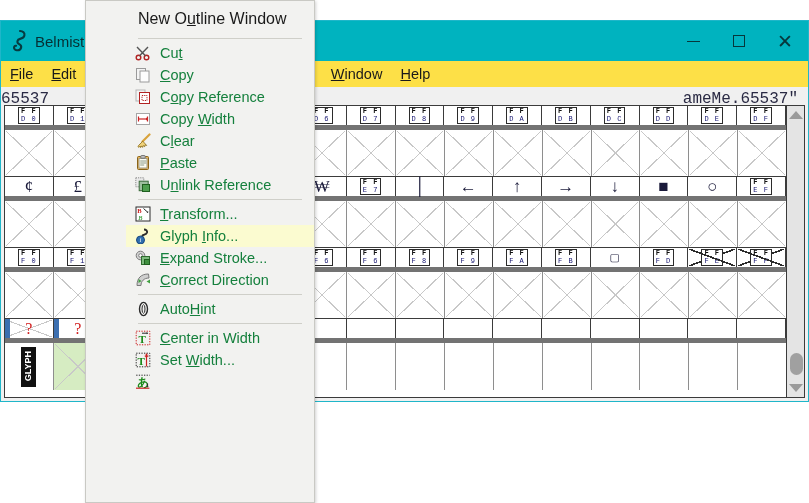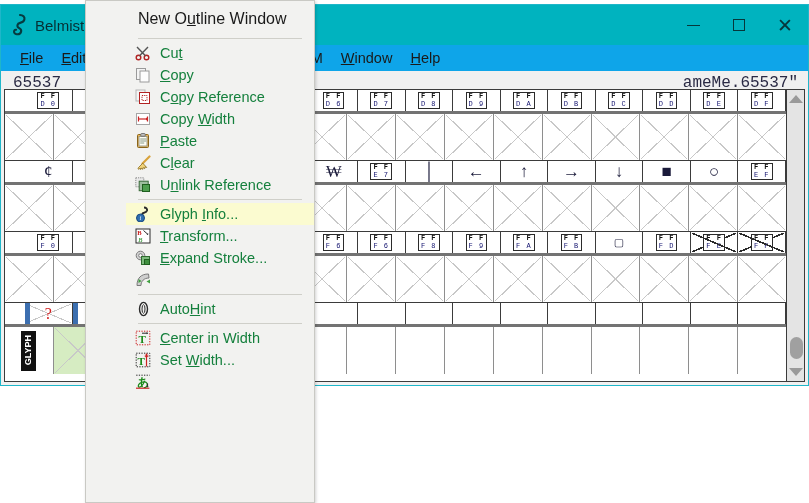--- a/index.html
+++ b/index.html
@@ -5,21 +5,21 @@
   html,body{margin:0;padding:0;}
   body{
     width:809px;height:503px;overflow:hidden;background:#ffffff;
     font-family:"Liberation Sans", sans-serif;
     -webkit-font-smoothing:antialiased;
   }
   #root{position:relative;width:809px;height:503px;}
 
   
   .app-window{
-    position:absolute;left:0;top:4px;width:809px;height:382px;
+    position:absolute;left:0;top:20px;width:809px;height:382px;
     background:#f0f0f0;
     border:1px solid #1fb6c9;
     box-sizing:border-box;
   }
   .titlebar{
     position:relative;height:40px;background:#00b3bf;
     display:flex;align-items:center;
   }
   .title-logo{
     width:34px;height:40px;display:flex;align-items:center;justify-content:center;
@@ -36,52 +36,52 @@
   .win-btn{
     width:46px;height:40px;display:flex;align-items:center;justify-content:center;
     color:#06373b;font-size:16px;line-height:1;
   }
   .win-btn.minimize::before{content:"";display:block;width:13px;height:1px;background:#06373b;}
   .win-btn.maximize::before{content:"";display:block;width:12px;height:12px;border:1px solid #06373b;box-sizing:border-box;}
   .win-btn .x{font-size:19px;font-weight:300;line-height:1;}
 
   
   .menubar{
-    height:26px;background:#0ea5e9;display:flex;align-items:center;
-    padding-left:10px;gap:0px;
+    height:26px;background:#fde047;display:flex;align-items:center;
+    padding-left:0;gap:0px;
     border-bottom:0px;
   }
   .menu-item{
     font-size:14.5px;color:#1a1a1a;padding:2px 9px;white-space:nowrap;
     font-family:"Liberation Sans", sans-serif;
   }
   .menu-item u{text-decoration:underline;}
 
   
   .infobar{
     height:23px;background:#f0f0f0;display:flex;align-items:center;
     font-family:"Liberation Mono", monospace;font-size:16px;color:#2a2a44;
-    padding-left:12px;position:relative;
+    position:relative;
   }
   .infobar .right{
     position:absolute;right:10px;top:0;height:23px;display:flex;align-items:center;
     font-family:"Liberation Mono", monospace;font-size:16px;color:#2a2a44;
   }
 
   
   .gridwrap{
     position:absolute;left:3px;top:84px;right:3px;bottom:3px;
     display:flex;
   }
   .grid{
     position:relative;flex:1 1 auto;background:#ffffff;
     border:1px solid #3b3b3b;box-sizing:border-box;overflow:hidden;
   }
   .gridrow{display:flex;width:100%;box-sizing:border-box;}
-  .gridrow.labels{height:24px;border-bottom:3px solid #737373;padding-left:20px;}
+  .gridrow.labels{height:24px;border-bottom:5px solid #737373;}
   .gridrow.bodyrow{height:47px;}
   .gridrow.sep{border-bottom:1px solid #3b3b3b;}
   .cell{
     flex:1 1 0;min-width:0;position:relative;box-sizing:border-box;
     border-right:1px solid #8e8e8e;
     display:flex;align-items:center;justify-content:center;
   }
   .cell:last-child{border-right:none;}
   .labels .cell{border-right:1px solid #3b3b3b;align-items:center;}
   .code-box{
@@ -526,89 +526,90 @@
               <path d="M3.5 8h9" stroke="#c22" stroke-width="1.2"></path>
               <path d="M3.5 5.5v5M12.5 5.5v5" stroke="#c22" stroke-width="1.2"></path>
               <path d="M11 6.6 13 8l-2 1.4z" fill="#c22"></path>
             </svg>
           </span>
           <span class="ctx-label">Copy <u>W</u>idth</span>
         </div>
         <div class="ctx-item">
           <span class="ctx-ico">
             <svg width="17" height="16" viewBox="0 0 17 16">
+              <path d="M14.5 1.5 7.5 8.5" stroke="#d8a23a" stroke-width="2.2" stroke-linecap="round"></path>
+              <path d="M7.8 8.2 4 12c-1.2 1.2-1.2 2 0 2.4l1.2-1.4.4 1.6 1.1-1.7.9 1.5.6-1.8 1.5 1.1.3-1.8 1.7.6z" fill="#f0d27a" stroke="#8a6b1a" stroke-width="0.8"></path>
+            </svg>
+          </span>
+          <span class="ctx-label">C<u>l</u>ear</span>
+        </div>
+        <div class="ctx-item">
+          <span class="ctx-ico">
+            <svg width="17" height="16" viewBox="0 0 17 16">
               <rect x="2.5" y="1.5" width="11" height="13" rx="1" fill="#e8b45a" stroke="#8a6418"></rect>
               <rect x="4" y="3.5" width="8" height="9.5" fill="#fdfdf4" stroke="#9a9a8a"></rect>
               <rect x="5.8" y="0.6" width="4.4" height="2.6" rx="0.6" fill="#c9c9c9" stroke="#6e6e6e"></rect>
               <path d="M5.2 6h6M5.2 8h6M5.2 10h4" stroke="#7d8f7d" stroke-width="0.9"></path>
             </svg>
           </span>
           <span class="ctx-label"><u>P</u>aste</span>
         </div>
         <div class="ctx-item">
           <span class="ctx-ico">
             <svg width="17" height="16" viewBox="0 0 17 16">
-              <path d="M14.5 1.5 7.5 8.5" stroke="#d8a23a" stroke-width="2.2" stroke-linecap="round"></path>
-              <path d="M7.8 8.2 4 12c-1.2 1.2-1.2 2 0 2.4l1.2-1.4.4 1.6 1.1-1.7.9 1.5.6-1.8 1.5 1.1.3-1.8 1.7.6z" fill="#f0d27a" stroke="#8a6b1a" stroke-width="0.8"></path>
-            </svg>
-          </span>
-          <span class="ctx-label">C<u>l</u>ear</span>
-        </div>
-        <div class="ctx-item">
-          <span class="ctx-ico">
-            <svg width="17" height="16" viewBox="0 0 17 16">
               <rect x="0.8" y="0.8" width="8" height="9" fill="#e9e9e9" stroke="#8a8a8a" stroke-dasharray="1.2 1"></rect>
               <rect x="4.2" y="4.2" width="9" height="9.5" fill="#9fbf9f" stroke="#3b6b3b"></rect>
               <rect x="7.5" y="7.5" width="7" height="7" fill="#4f9f4f" stroke="#1f5f1f"></rect>
             </svg>
           </span>
           <span class="ctx-label">U<u>n</u>link Reference</span>
         </div>
         <div class="ctx-sep"></div>
-        <div class="ctx-item highlight">
-          <span class="ctx-ico">
-            <svg width="17" height="16" viewBox="0 0 17 16">
-              <path d="M9 1.5c2.2 0 3.4 1.3 3 3-.4 1.5-1.8 2-3 2.3-1 .2-1.6.6-1.8 1.4-.3 1.1.3 1.8 1.1 2.3" fill="none" stroke="#2b2b2b" stroke-width="2"></path>
-              <circle cx="5.5" cy="12" r="4" fill="#2f6fb0" stroke="#1b4a80"></circle>
-              <text x="4.4" y="14.4" font-family="serif" font-size="6.5" fill="#fff" font-style="italic">i</text>
-            </svg>
-          </span>
-          <span class="ctx-label">Glyph <u>I</u>nfo...</span>
-        </div>
         <div class="ctx-item">
           <span class="ctx-ico">
             <svg width="17" height="16" viewBox="0 0 17 16">
               <rect x="1" y="1" width="14" height="14" fill="#fff" stroke="#2b2b2b"></rect>
               <text x="2.2" y="7" font-family="serif" font-size="6.5" fill="#c22" font-weight="bold">B</text>
               <text x="3.2" y="14" font-family="serif" font-size="6.8" fill="#1a8a1a" font-style="italic">B</text>
               <path d="M8.5 2.5 13 6.5" stroke="#2b2b2b" stroke-width="1"></path>
               <path d="M11.6 6.8 13.2 6.8 13.2 5.1z" fill="#2b2b2b"></path>
             </svg>
           </span>
           <span class="ctx-label"><u>T</u>ransform...</span>
         </div>
+        <div class="ctx-item highlight">
+          <span class="ctx-ico">
+            <svg width="17" height="16" viewBox="0 0 17 16">
+              <path d="M9 1.5c2.2 0 3.4 1.3 3 3-.4 1.5-1.8 2-3 2.3-1 .2-1.6.6-1.8 1.4-.3 1.1.3 1.8 1.1 2.3" fill="none" stroke="#2b2b2b" stroke-width="2"></path>
+              <circle cx="5.5" cy="12" r="4" fill="#2f6fb0" stroke="#1b4a80"></circle>
+              <text x="4.4" y="14.4" font-family="serif" font-size="6.5" fill="#fff" font-style="italic">i</text>
+            </svg>
+          </span>
+          <span class="ctx-label">Glyph <u>I</u>nfo...</span>
+        </div>
         <div class="ctx-item">
           <span class="ctx-ico">
             <svg width="17" height="16" viewBox="0 0 17 16">
               <circle cx="5.5" cy="5.5" r="4.3" fill="#d4d4d4" stroke="#7a7a7a"></circle>
               <circle cx="5.5" cy="5.5" r="1.8" fill="#fff" stroke="#7a7a7a"></circle>
               <rect x="6.5" y="6.5" width="8" height="8" fill="#7dbb7d" stroke="#2f6b2f"></rect>
               <rect x="9.5" y="9.5" width="5" height="5" fill="#3f8f3f" stroke="#1f5f1f"></rect>
             </svg>
           </span>
           <span class="ctx-label"><u>E</u>xpand Stroke...</span>
         </div>
         <div class="ctx-item">
           <span class="ctx-ico">
             <svg width="17" height="16" viewBox="0 0 17 16">
               <path d="M2 13.5C2 6 6 2 13.5 2l.5 4c-5 0-8 3.2-8 7.5z" fill="#cfcfcf" stroke="#7a7a7a"></path>
               <path d="M11.5 9.5 15 7.5 15 11.5z" fill="#3f9f3f"></path>
               <path d="M3.5 7 6.5 9 3.5 11z" fill="#3f9f3f"></path>
             </svg>
           </span>
+          <span class="ctx-label"><u>C</u>orrect Direction</span>
         </div>
         <div class="ctx-sep"></div>
         <div class="ctx-item">
           <span class="ctx-ico">
             <svg width="17" height="16" viewBox="0 0 17 16">
               <ellipse cx="8.5" cy="8" rx="4" ry="6.6" fill="none" stroke="#2b2b2b" stroke-width="1.4"></ellipse>
               <ellipse cx="8.5" cy="8" rx="1.5" ry="4.3" fill="none" stroke="#2b2b2b" stroke-width="1"></ellipse>
             </svg>
           </span>
           <span class="ctx-label">Auto<u>H</u>int</span>

